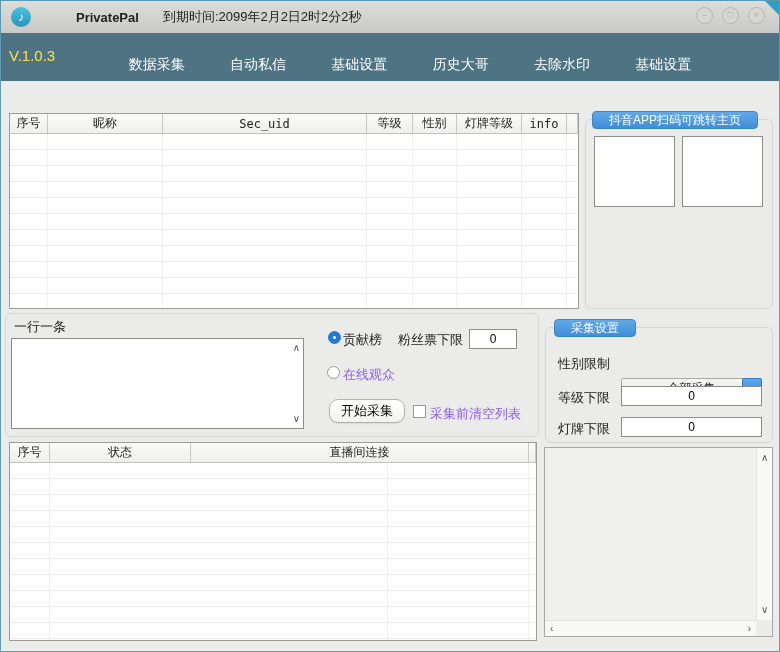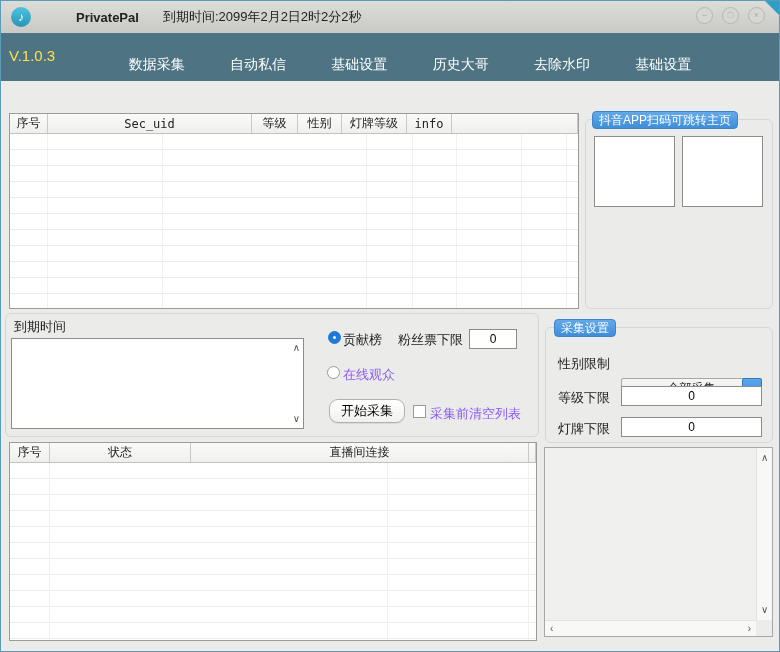--- a/index.html
+++ b/index.html
@@ -42,21 +42,21 @@
               background:repeating-linear-gradient(to bottom,#fff 0 15px,#ededeb 15px 16px); }
   .bc { border-right:1px solid #f0f0ee; height:100%; }
 
   #userTable { left:8px; top:112px; width:570px; height:196px; }
   #roomTable { left:8px; top:441px; width:528px; height:199px; }
 
   
   .groupbox { position:absolute; border:1px solid #d6d6d2; border-radius:6px; }
   .blue-tag { position:absolute; top:-9px; background:linear-gradient(#63a9e8,#3f8ed9);
               border:1px solid #3c84cc; border-radius:4px; color:#fff; font-size:12px;
-              line-height:16px; padding:0 6px; white-space:nowrap; }
+              line-height:16px; padding:0 16px; white-space:nowrap; }
 
   #qrBox { left:584px; top:118px; width:188px; height:190px; }
   .qr-img { position:absolute; top:16px; width:81px; height:71px; background:#fff;
             border:1px solid #8c8c88; }
 
   #midBox { left:4px; top:312px; width:534px; height:124px; }
   #setBox { left:544px; top:326px; width:228px; height:116px; }
 
   
   .batch-label { position:absolute; left:13px; top:317px; font-size:13px; }
@@ -129,20 +129,21 @@
       <span class="nav-tab">基础设置</span>
       <span class="nav-tab">历史大哥</span>
       <span class="nav-tab">去除水印</span>
       <span class="nav-tab">基础设置</span>
     </div>
   </div>
 
   <div class="tbl" id="userTable">
     <div class="tbl-head">
       <div class="th" style="width:38px">序号</div>
+      <div class="th" style="width:115px">昵称</div>
       <div class="th mono" style="width:204px">Sec_uid</div>
       <div class="th" style="width:46px">等级</div>
       <div class="th" style="width:44px">性别</div>
       <div class="th" style="width:65px">灯牌等级</div>
       <div class="th mono" style="width:45px">info</div>
       <div class="th" style="flex:1"></div>
     </div>
     <div class="tbl-body">
       <div class="bc" style="width:38px"></div>
         <div class="bc" style="width:115px"></div>
@@ -155,21 +156,21 @@
   </div>
 
   <div class="groupbox" id="qrBox">
     <span class="blue-tag" style="left:6px">抖音APP扫码可跳转主页</span>
     <div class="qr-img" style="left:8px"></div>
     <div class="qr-img" style="left:96px"></div>
   </div>
 
   <div class="groupbox" id="midBox"></div>
 
-  <span class="batch-label">到期时间</span>
+  <span class="batch-label">一行一条</span>
   <div class="batch-area">
     <span class="scroll-arrow" style="top:4px">∧</span>
     <span class="scroll-arrow" style="bottom:4px">∨</span>
   </div>
 
   <div class="radio sel" style="left:327px; top:330px"></div>
   <span class="ctl-label" style="left:342px; top:330px">贡献榜</span>
   <span class="ctl-label" style="left:397px; top:330px">粉丝票下限</span>
   <input class="num-input" style="left: 468px; top: 328px; width: 48px; height: 20px;" value="0">
 

